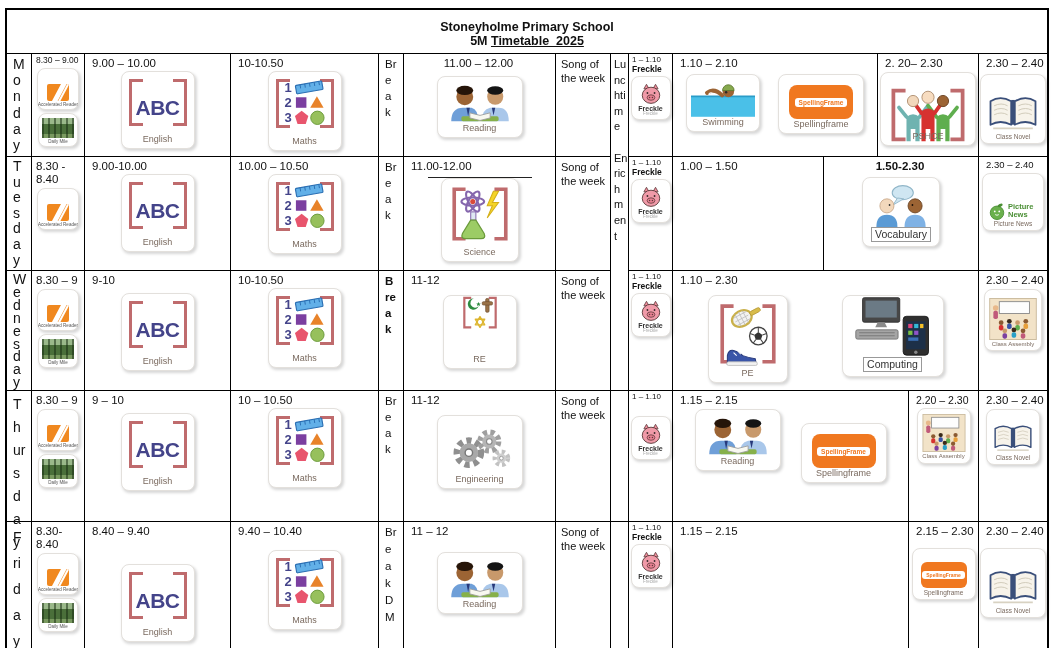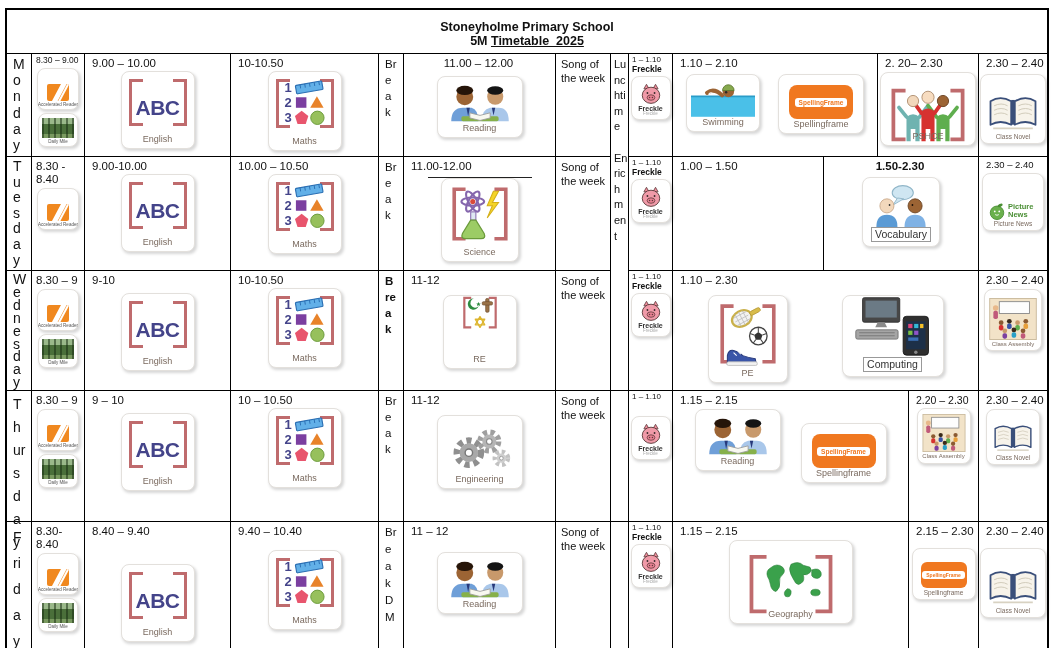--- a/index.html
+++ b/index.html
@@ -757,26 +757,20 @@
       <div class="card pig-card">
           <svg width="26" height="22">
             <use href="#pig"></use>
           </svg>
           <div class="pig-cap">Freckle</div>
           <div class="pig-cap2">Freckle</div>
         </div>
     </div>
     <div class="cell c-pm1">
       <div class="time">1.15 – 2.15</div>
-      <div class="card geo-card">
-          <svg width="112" height="64">
-            <use href="#geo"></use>
-          </svg>
-          <div class="cap" style="margin-top:-8px;">Geography</div>
-        </div>
     </div>
     <div class="cell c-pm2">
       <div class="time">2.15 – 2.30</div>
       <div class="card sf-card sf-sm" style="margin:10px auto 0;">
           <div class="sf-logo">
             <span class="sf-inner">SpellingFrame</span>
           </div>
           <div class="cap cap-xs">Spellingframe</div>
         </div>
     </div>

